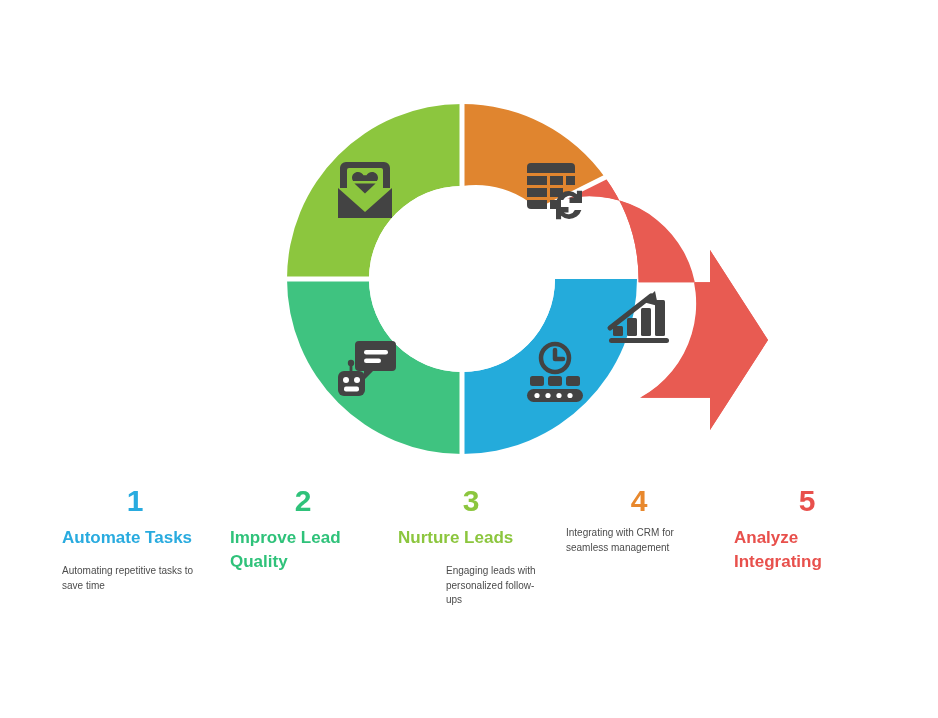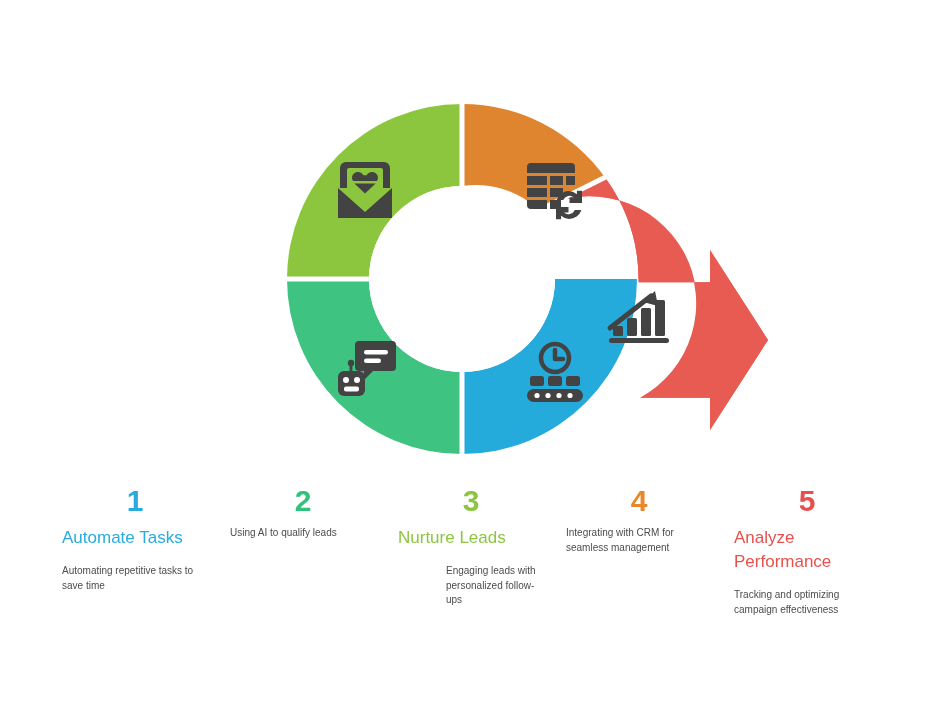--- a/index.html
+++ b/index.html
@@ -57,21 +57,21 @@
     font-weight: bold;
     line-height: 1;
     text-align: center;
     height: 44px;
     padding-top: 4px;
     box-sizing: border-box;
     margin-left: -4px;
   }
   .step-title {
     font-size: 17px;
-    font-weight: normal;
+    font-weight: bold;
     line-height: 1.42;
     margin: 0 0 14px 0;
   }
   .step-desc {
     font-size: 10px;
     line-height: 1.45;
     color: #4c4c4c;
     margin: 0;
   }
   
@@ -222,34 +222,33 @@
   <div class="steps">
 
     <div class="step" data-step-index="0">
       <div class="step-number" style="color:#29ABDF">1</div>
       <div class="step-title" style="color:#29ABDF">Automate Tasks</div>
       <div class="step-desc">Automating repetitive tasks to save time</div>
     </div>
 
     <div class="step" data-step-index="1">
       <div class="step-number" style="color:#2FC27A">2</div>
-      <div class="step-desc">Using AI to qualify leads</div>
+      <div class="step-title" style="color:#2FC27A">Improve Lead Quality</div>
     </div>
 
     <div class="step" data-step-index="2">
       <div class="step-number" style="color:#8CC63E">3</div>
       <div class="step-title" style="color:#8CC63E">Nurture Leads</div>
       <div class="step-desc">Engaging leads with personalized follow-ups</div>
     </div>
 
     <div class="step" data-step-index="3">
       <div class="step-number" style="color:#E8882D">4</div>
       <div class="step-desc">Integrating with CRM for seamless management</div>
     </div>
 
     <div class="step" data-step-index="4">
       <div class="step-number" style="color:#E8504C">5</div>
-      <div class="step-title" style="color:#E8504C">Analyze Performance</div>
-      <div class="step-desc">Tracking and optimizing campaign effectiveness</div>
+      <div class="step-title" style="color:#E8504C">Analyze Integrating</div>
     </div>
 
   </div>
 </div>
 
 </body></html>

